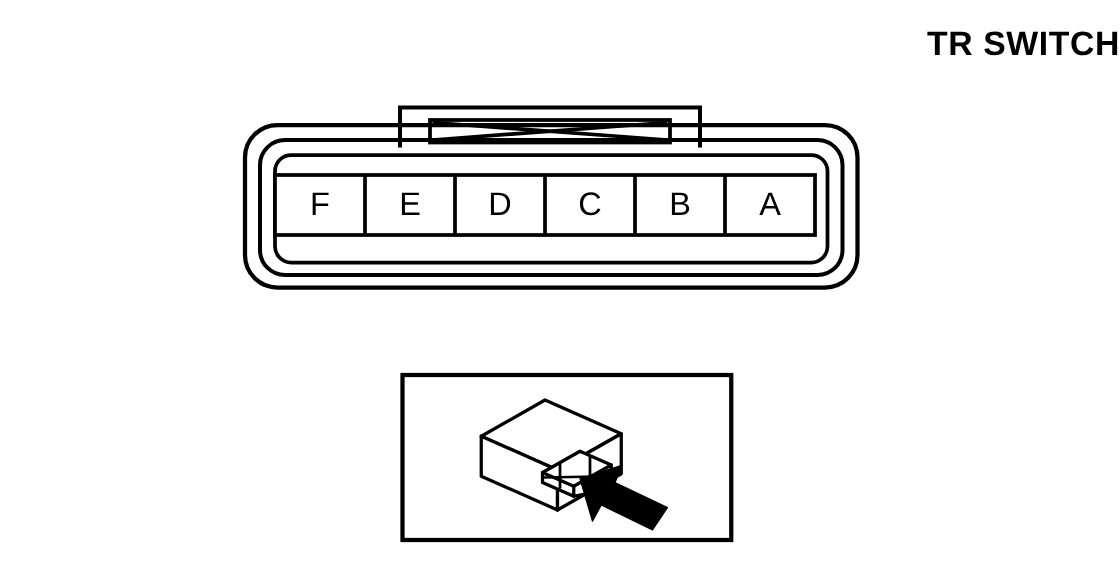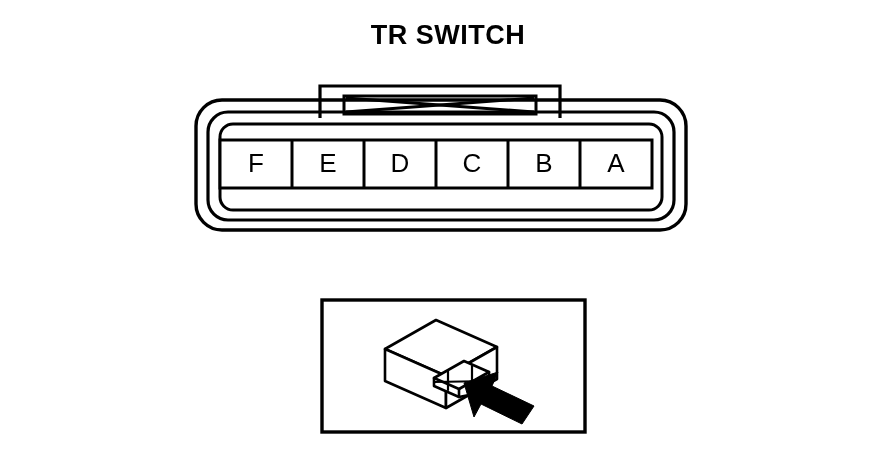--- a/index.html
+++ b/index.html
@@ -23,21 +23,21 @@
     top: 0;
     width: 896px;
     height: 469px;
   }
 
   .diagram-title {
     position: absolute;
     left: 0;
     top: 20px;
     width: 896px;
-    text-align: center;
+    text-align: right;
     font-family: "Liberation Sans", sans-serif;
     font-size: 27px;
     font-weight: bold;
     letter-spacing: 0.5px;
     color: #000000;
     white-space: nowrap;
   }
 
   svg.art {
     position: absolute;

